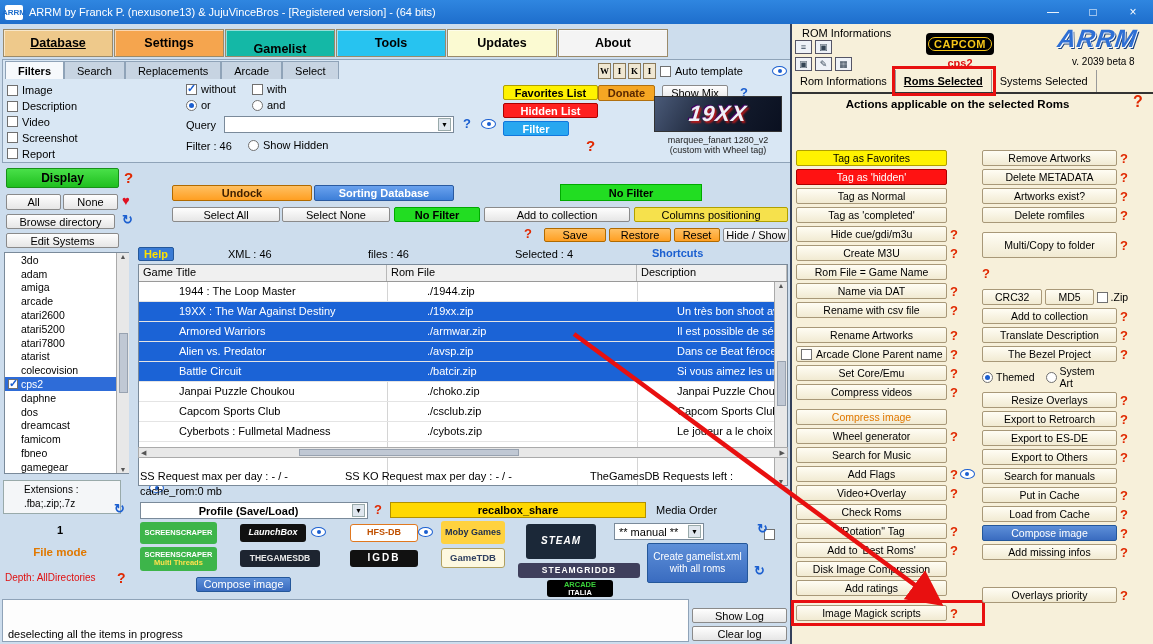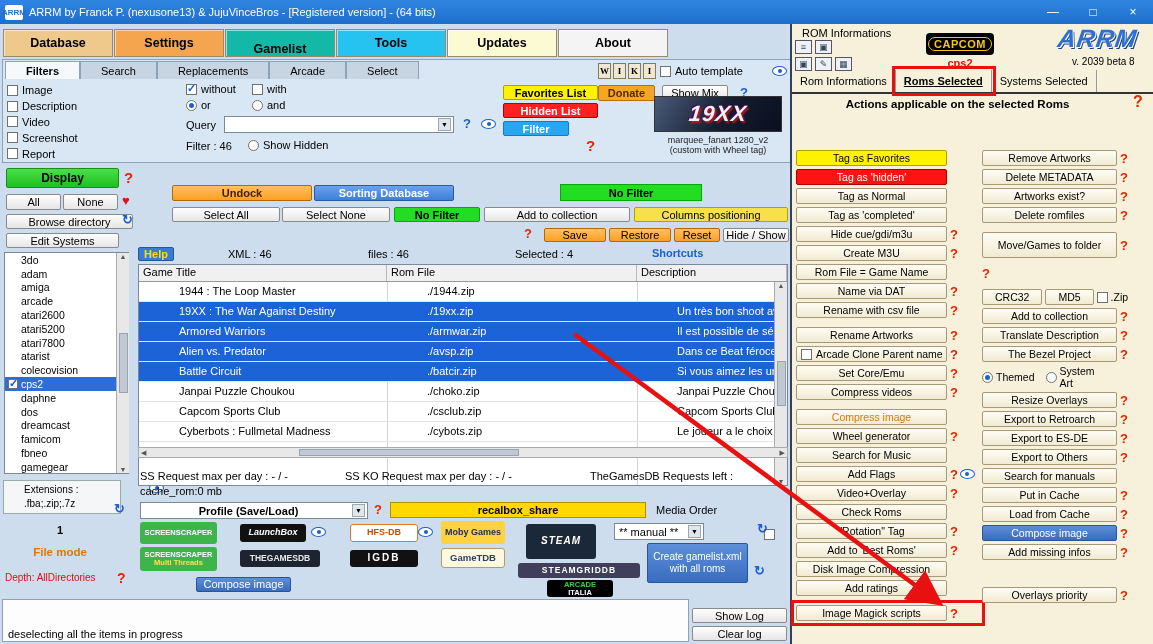--- a/index.html
+++ b/index.html
@@ -9,42 +9,42 @@
 
 .titlebar{position:absolute;left:0;top:0;right:0;height:24px;background:linear-gradient(#2f86e0,#1e6ecc);color:#fff;display:flex;align-items:center;gap:6px;padding-left:5px;z-index:5;}
 .app-icon{width:18px;height:15px;background:#fff;border-radius:2px;color:#1e6ecc;font-weight:bold;font-size:8px;display:flex;align-items:center;justify-content:center;}
 .titlebar-title{font-size:11px;}
 .win-controls{margin-left:auto;display:flex;height:100%;}
 .win-btn{width:40px;display:flex;align-items:center;justify-content:center;font-size:12px;cursor:pointer;color:#fff;}
 
 .menu-tabs{position:absolute;left:3px;top:29px;display:flex;gap:1px;z-index:4;}
 .menu-tab{width:110px;height:28px;display:flex;align-items:center;justify-content:center;font-weight:bold;font-size:12.5px;border:1px solid #9a8a6a;box-shadow:inset 1px 1px 0 rgba(255,255,255,.55);cursor:pointer;}
 .menu-tab.v-database{background:#eec98b;}
-.menu-tab.active{}
+.menu-tab.active{text-decoration:underline;}
 .menu-tab.v-settings{background:#f5a54e;}
 .menu-tab.v-gamelist{background:#14b8a6;align-items:flex-end;}
 .menu-tab.v-tools{background:#27c3f0;}
 .menu-tab.v-updates{background:#fbfad2;}
 .menu-tab.v-about{background:#f4f4f4;}
 
 button,.btn{font-family:inherit;font-size:11px;border:1px solid #8a8a8a;background:linear-gradient(#fefefe,#e6e6e6);border-radius:2px;cursor:pointer;display:flex;align-items:center;justify-content:center;padding:0 4px;color:#000;white-space:nowrap;}
 .help-q{color:#e02800;font-weight:bold;font-size:13px;cursor:pointer;line-height:1;}
 .help-q.blue{color:#1b5fd0;}
 .eye{display:inline-block;width:15px;height:10px;border:1.5px solid #1b5fd0;border-radius:50%;position:relative;background:#fff;cursor:pointer;}
 .eye::after{content:"";position:absolute;left:50%;top:50%;width:4px;height:4px;margin:-2px 0 0 -2px;border-radius:50%;background:#1b5fd0;}
 .cb{display:inline-block;width:11px;height:11px;min-width:11px;border:1px solid #707070;background:#fff;position:relative;cursor:pointer;vertical-align:middle;}
 .cb.checked::after{content:"✓";position:absolute;left:0;top:-3px;color:#1b5fd0;font-size:11px;font-weight:bold;}
 .radio{display:inline-block;width:11px;height:11px;min-width:11px;border:1px solid #707070;border-radius:50%;background:#fff;position:relative;cursor:pointer;}
 .radio.checked::after{content:"";position:absolute;left:2px;top:2px;width:5px;height:5px;border-radius:50%;background:#1b5fd0;}
 .refresh-icon{color:#1b5fd0;font-weight:bold;font-size:13px;cursor:pointer;line-height:1;}
 .heart-icon{color:#e01020;font-size:13px;line-height:1;}
 
 .filter-panel{position:absolute;left:2px;top:59px;width:789px;height:104px;background:#d9e7f4;border:1px solid #8fa3b8;}
 .ftabs{position:absolute;left:5px;top:61px;display:flex;}
-.ftab{padding:1px 20px;height:18px;display:flex;align-items:center;background:#c7d4e2;border:1px solid #8fa3b8;border-bottom:none;font-size:11px;cursor:pointer;}
+.ftab{padding:1px 12px;height:18px;display:flex;align-items:center;background:#c7d4e2;border:1px solid #8fa3b8;border-bottom:none;font-size:11px;cursor:pointer;}
 .ftab.active{background:#f6f9fc;font-weight:bold;}
 .fchecks{position:absolute;left:7px;top:84px;height:76px;overflow:hidden;display:flex;flex-direction:column;gap:3px;width:100px;}
 .fcheck{display:flex;align-items:center;gap:4px;height:13px;}
 .inline-lab{display:flex;align-items:center;gap:4px;}
 .combo{background:#fff;border:1px solid #7a8a9a;height:17px;display:flex;align-items:center;justify-content:space-between;padding:0 2px 0 4px;cursor:pointer;}
 .combo .arrow{width:13px;height:13px;background:#dfe6ee;border:1px solid #9aa;display:flex;align-items:center;justify-content:center;font-size:7px;}
 .btn-favlist{background:#fff200;font-weight:bold;border-color:#b0a000;}
 .btn-hidlist{background:#ff2020;color:#fff;font-weight:bold;border-color:#a00;}
 .btn-filter{background:#28a7f0;color:#fff;font-weight:bold;border-color:#17d;}
 .btn-donate{background:#f5a623;color:#5a2800;font-weight:bold;border-color:#b07010;}
@@ -279,21 +279,21 @@
   <div>marquee_fanart 1280_v2</div>
   <div>(custom with Wheel tag)</div>
 </div>
 
 
 <button class="abs btn-display" style="left:6px;top:168px;width:113px;height:20px;font-size:12px">Display</button>
 <span class="abs help-q" style="left:124px;top:170px;font-size:15px">?</span>
 <button class="abs" style="left:6px;top:194px;width:55px;height:16px">All</button>
 <button class="abs" style="left:63px;top:194px;width:55px;height:16px">None</button>
 <span class="abs heart-icon" style="left:122px;top:194px">♥</span>
-<button class="abs" style="left:6px;top:214px;width:127px;height:15px">Browse directory</button>
+<button class="abs" style="left:6px;top:214px;width:109px;height:15px">Browse directory</button>
 <span class="abs refresh-icon" style="left:122px;top:213px">↻</span>
 <button class="abs" style="left:6px;top:233px;width:113px;height:15px">Edit Systems</button>
 <div class="systems-list">
 
     <div class="system-item">
       <span class="cb checked"></span>
       <span>3do</span>
     </div>
 
     <div class="system-item">
@@ -717,21 +717,21 @@
         <span class="help-q">?</span>
       </span>
     </div>
     <div class="action-row">
       <button class="action-btn">Delete romfiles</button>
       <span class="tail">
         <span class="help-q">?</span>
       </span>
     </div>
     <div class="action-row gap-before">
-      <button class="action-btn tall">Move/Games to folder</button>
+      <button class="action-btn tall">Multi/Copy to folder</button>
       <span class="tail">
         <span class="help-q">?</span>
       </span>
     </div>
     <div class="action-row gap-before">
       <span class="tail">
         <span class="help-q">?</span>
       </span>
     </div>
     <div class="action-row gap-before">

